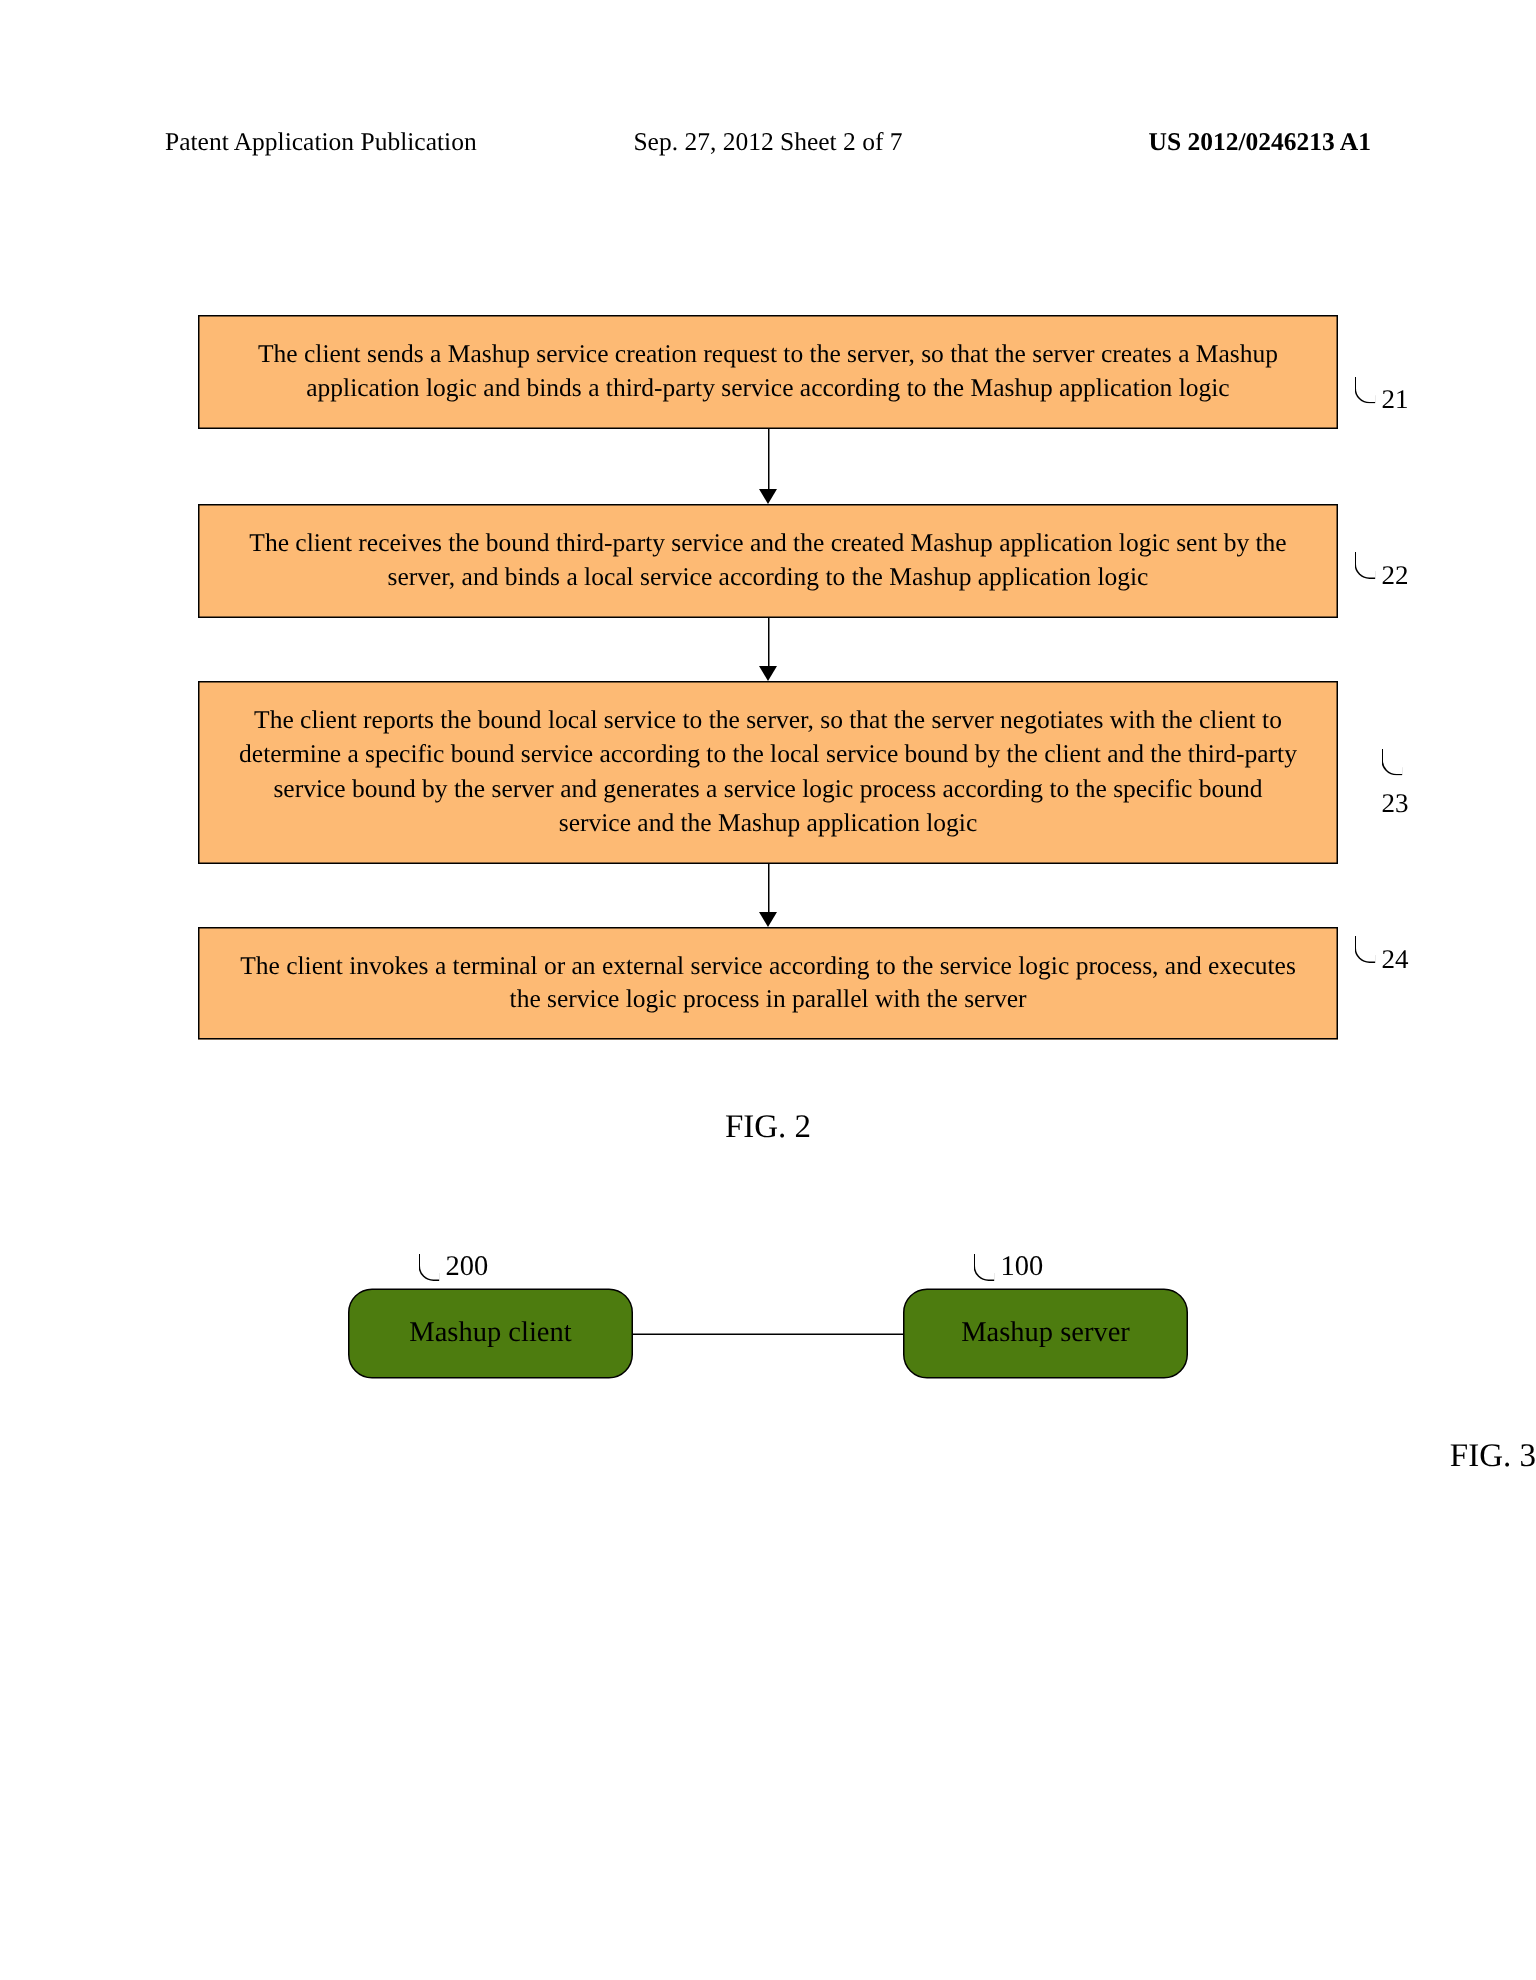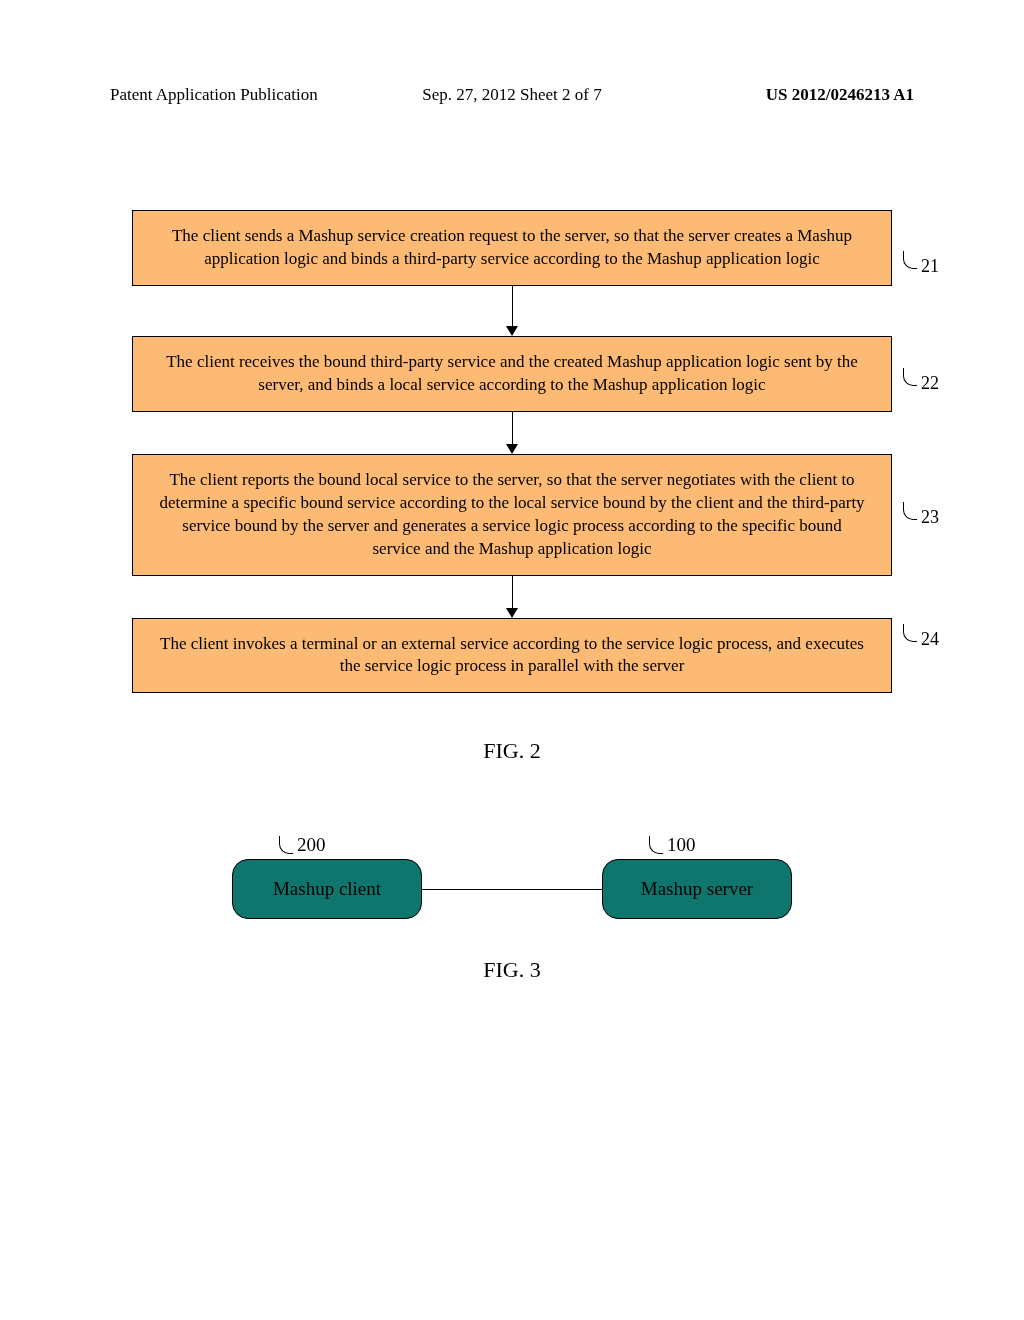--- a/index.html
+++ b/index.html
@@ -95,21 +95,21 @@
       position: relative;
     }
     .rounded-box {
       border: 1px solid #000;
       border-radius: 16px;
       padding: 18px 30px;
       font-size: 19px;
       text-align: center;
       min-width: 190px;
       position: relative;
-      background: #0f766e;
+      background: #4d7c0f;
     }
     .connector-line {
       flex: 1;
       height: 1px;
       background: #000;
       margin: 0;
     }
     .fig3-label {
       position: absolute;
       top: -26px;
@@ -123,27 +123,27 @@
       width: 14px;
       height: 18px;
       border-bottom: 1px solid #000;
       border-left: 1px solid #000;
       border-bottom-left-radius: 10px;
       margin-right: 4px;
       position: relative;
       top: -2px;
     }
     .fig3-caption {
-      text-align: center;
+      text-align: right;
       font-size: 22px;
       margin-top: 38px;
     }
     .box-21 .box-label { top: 20px; margin-top: 23px; }
     .box-22 .box-label { top: 34px; }
-    .box-23 .box-label { top: 50px; }
+    .box-23 .box-label { top: 50px; flex-direction: column; }
     .box-24 .box-label { top: 8px; }
   </style>
 </head>
 <body>
 
 <div class="header">
   <span class="header-left">Patent Application Publication</span>
   <span class="header-center">Sep. 27, 2012  Sheet 2 of 7</span>
   <span class="header-right">US 2012/0246213 A1</span>
 </div>

